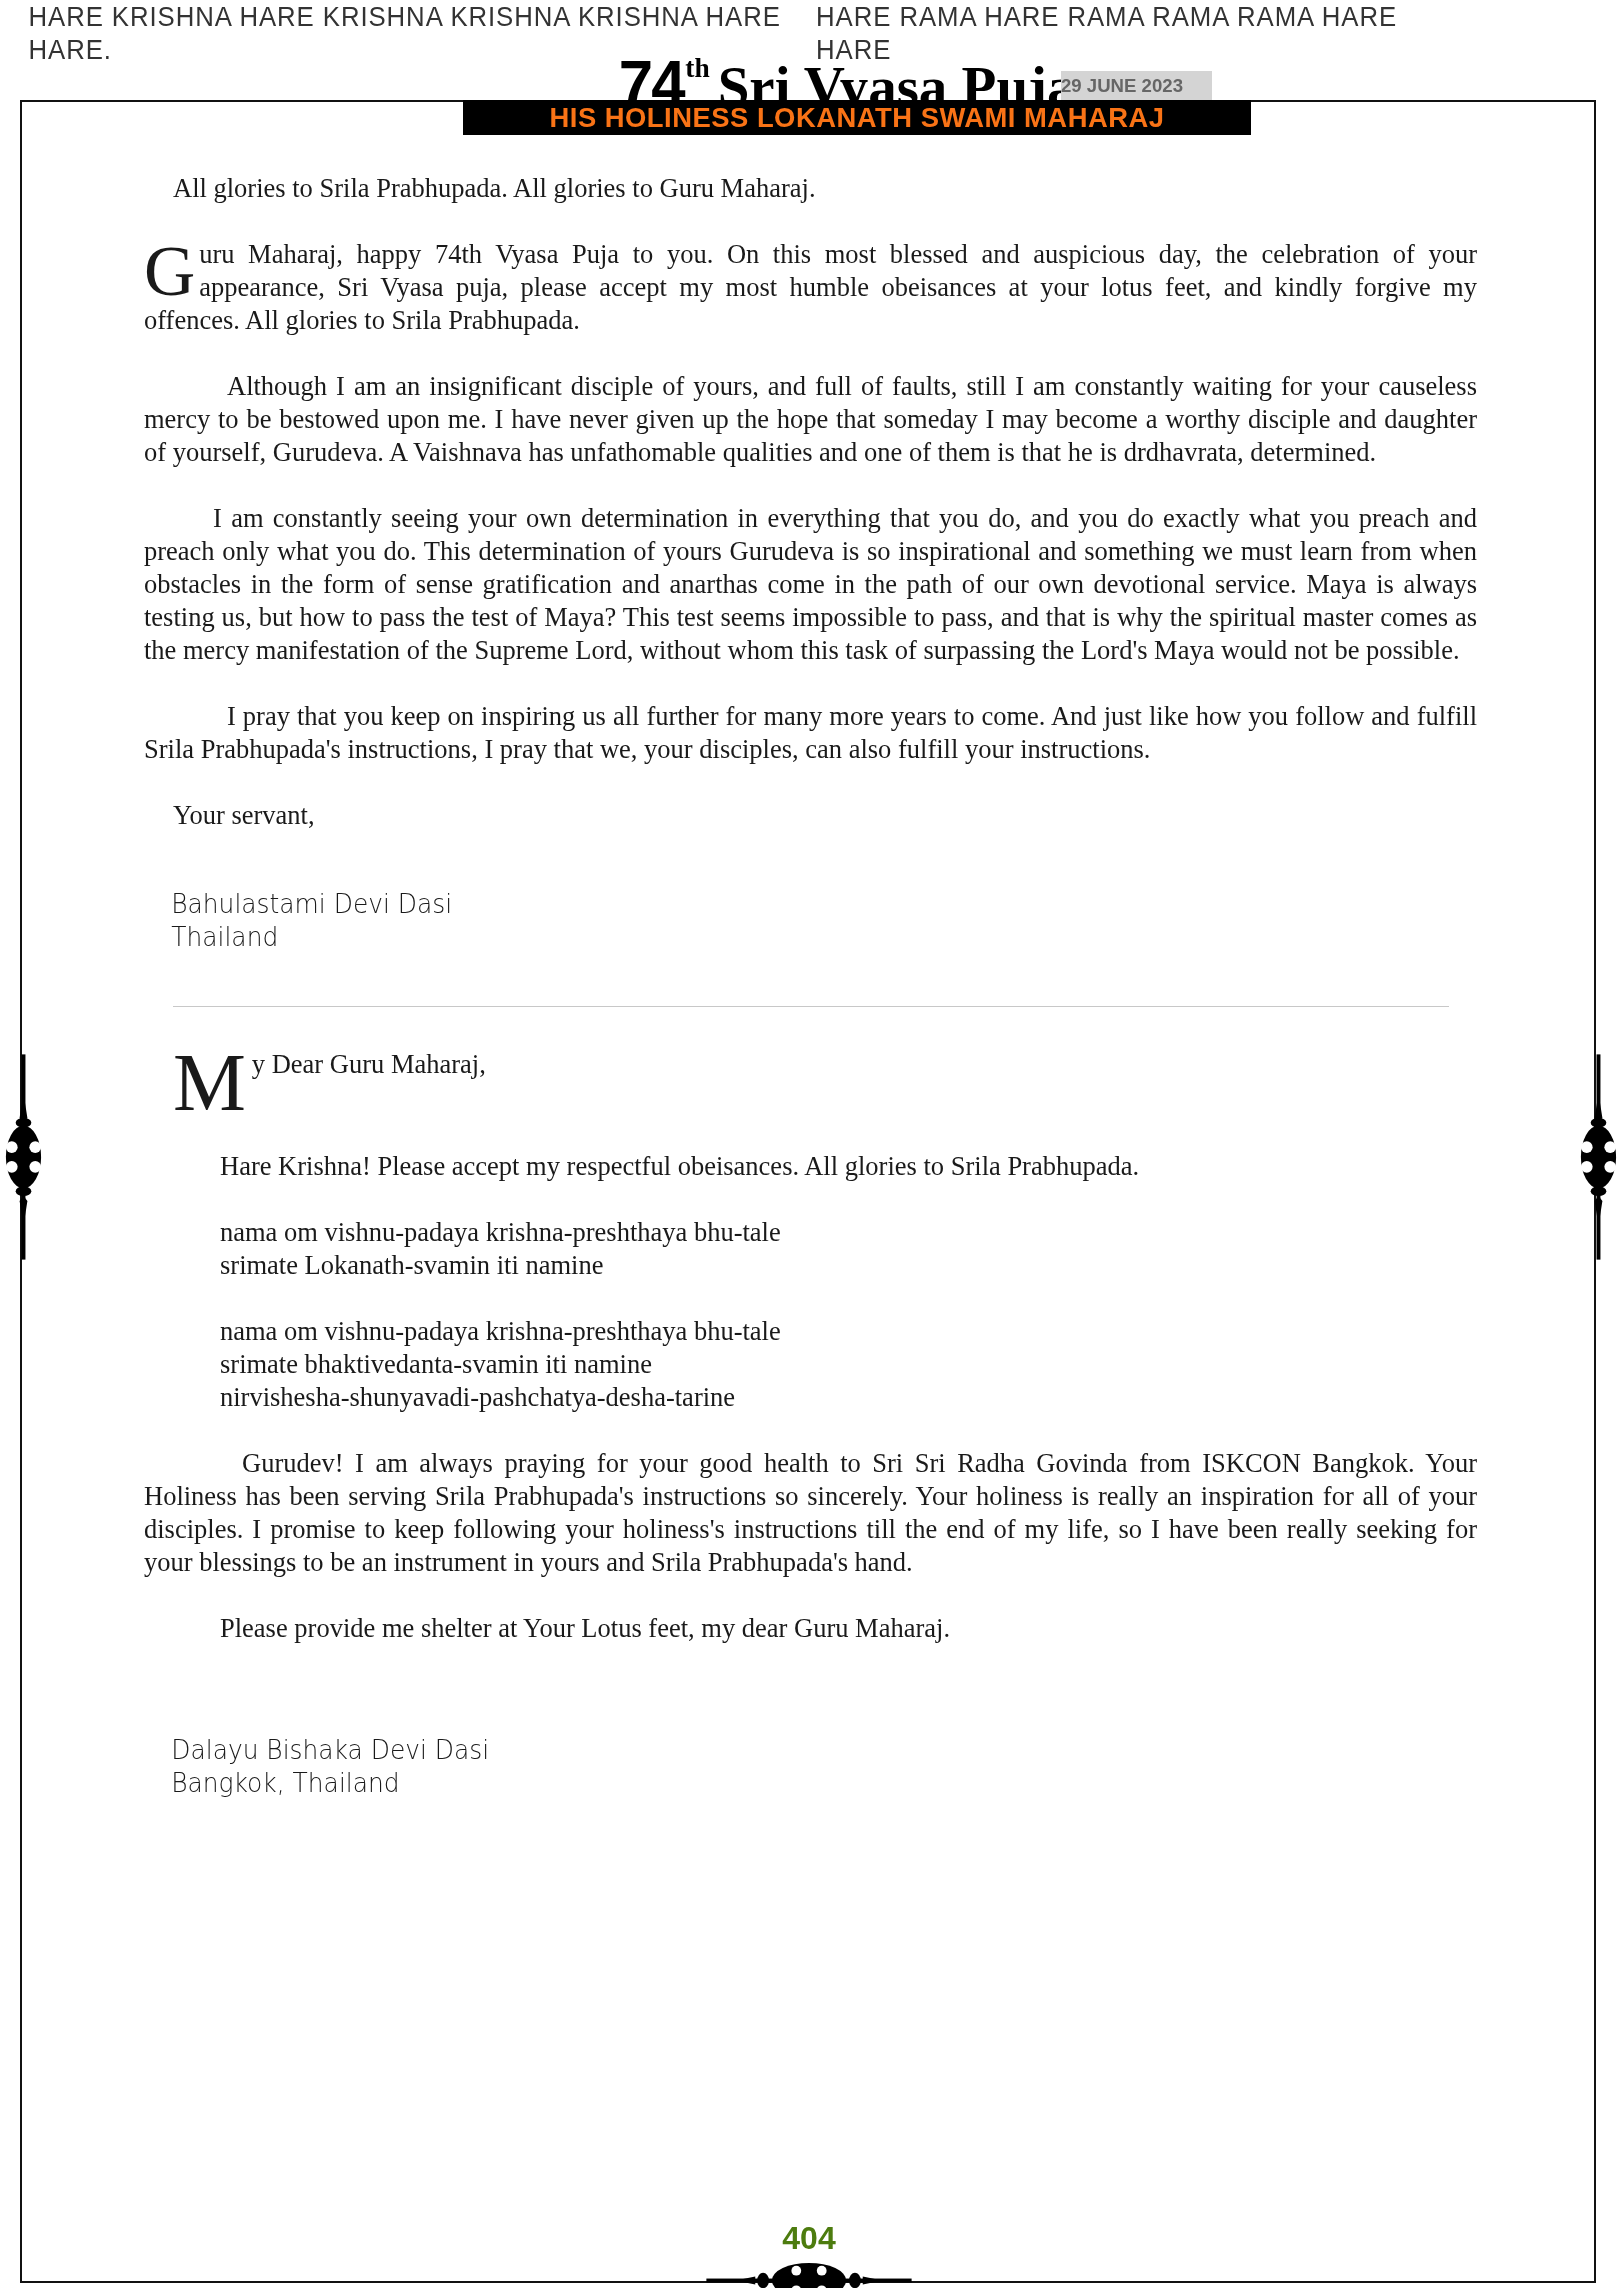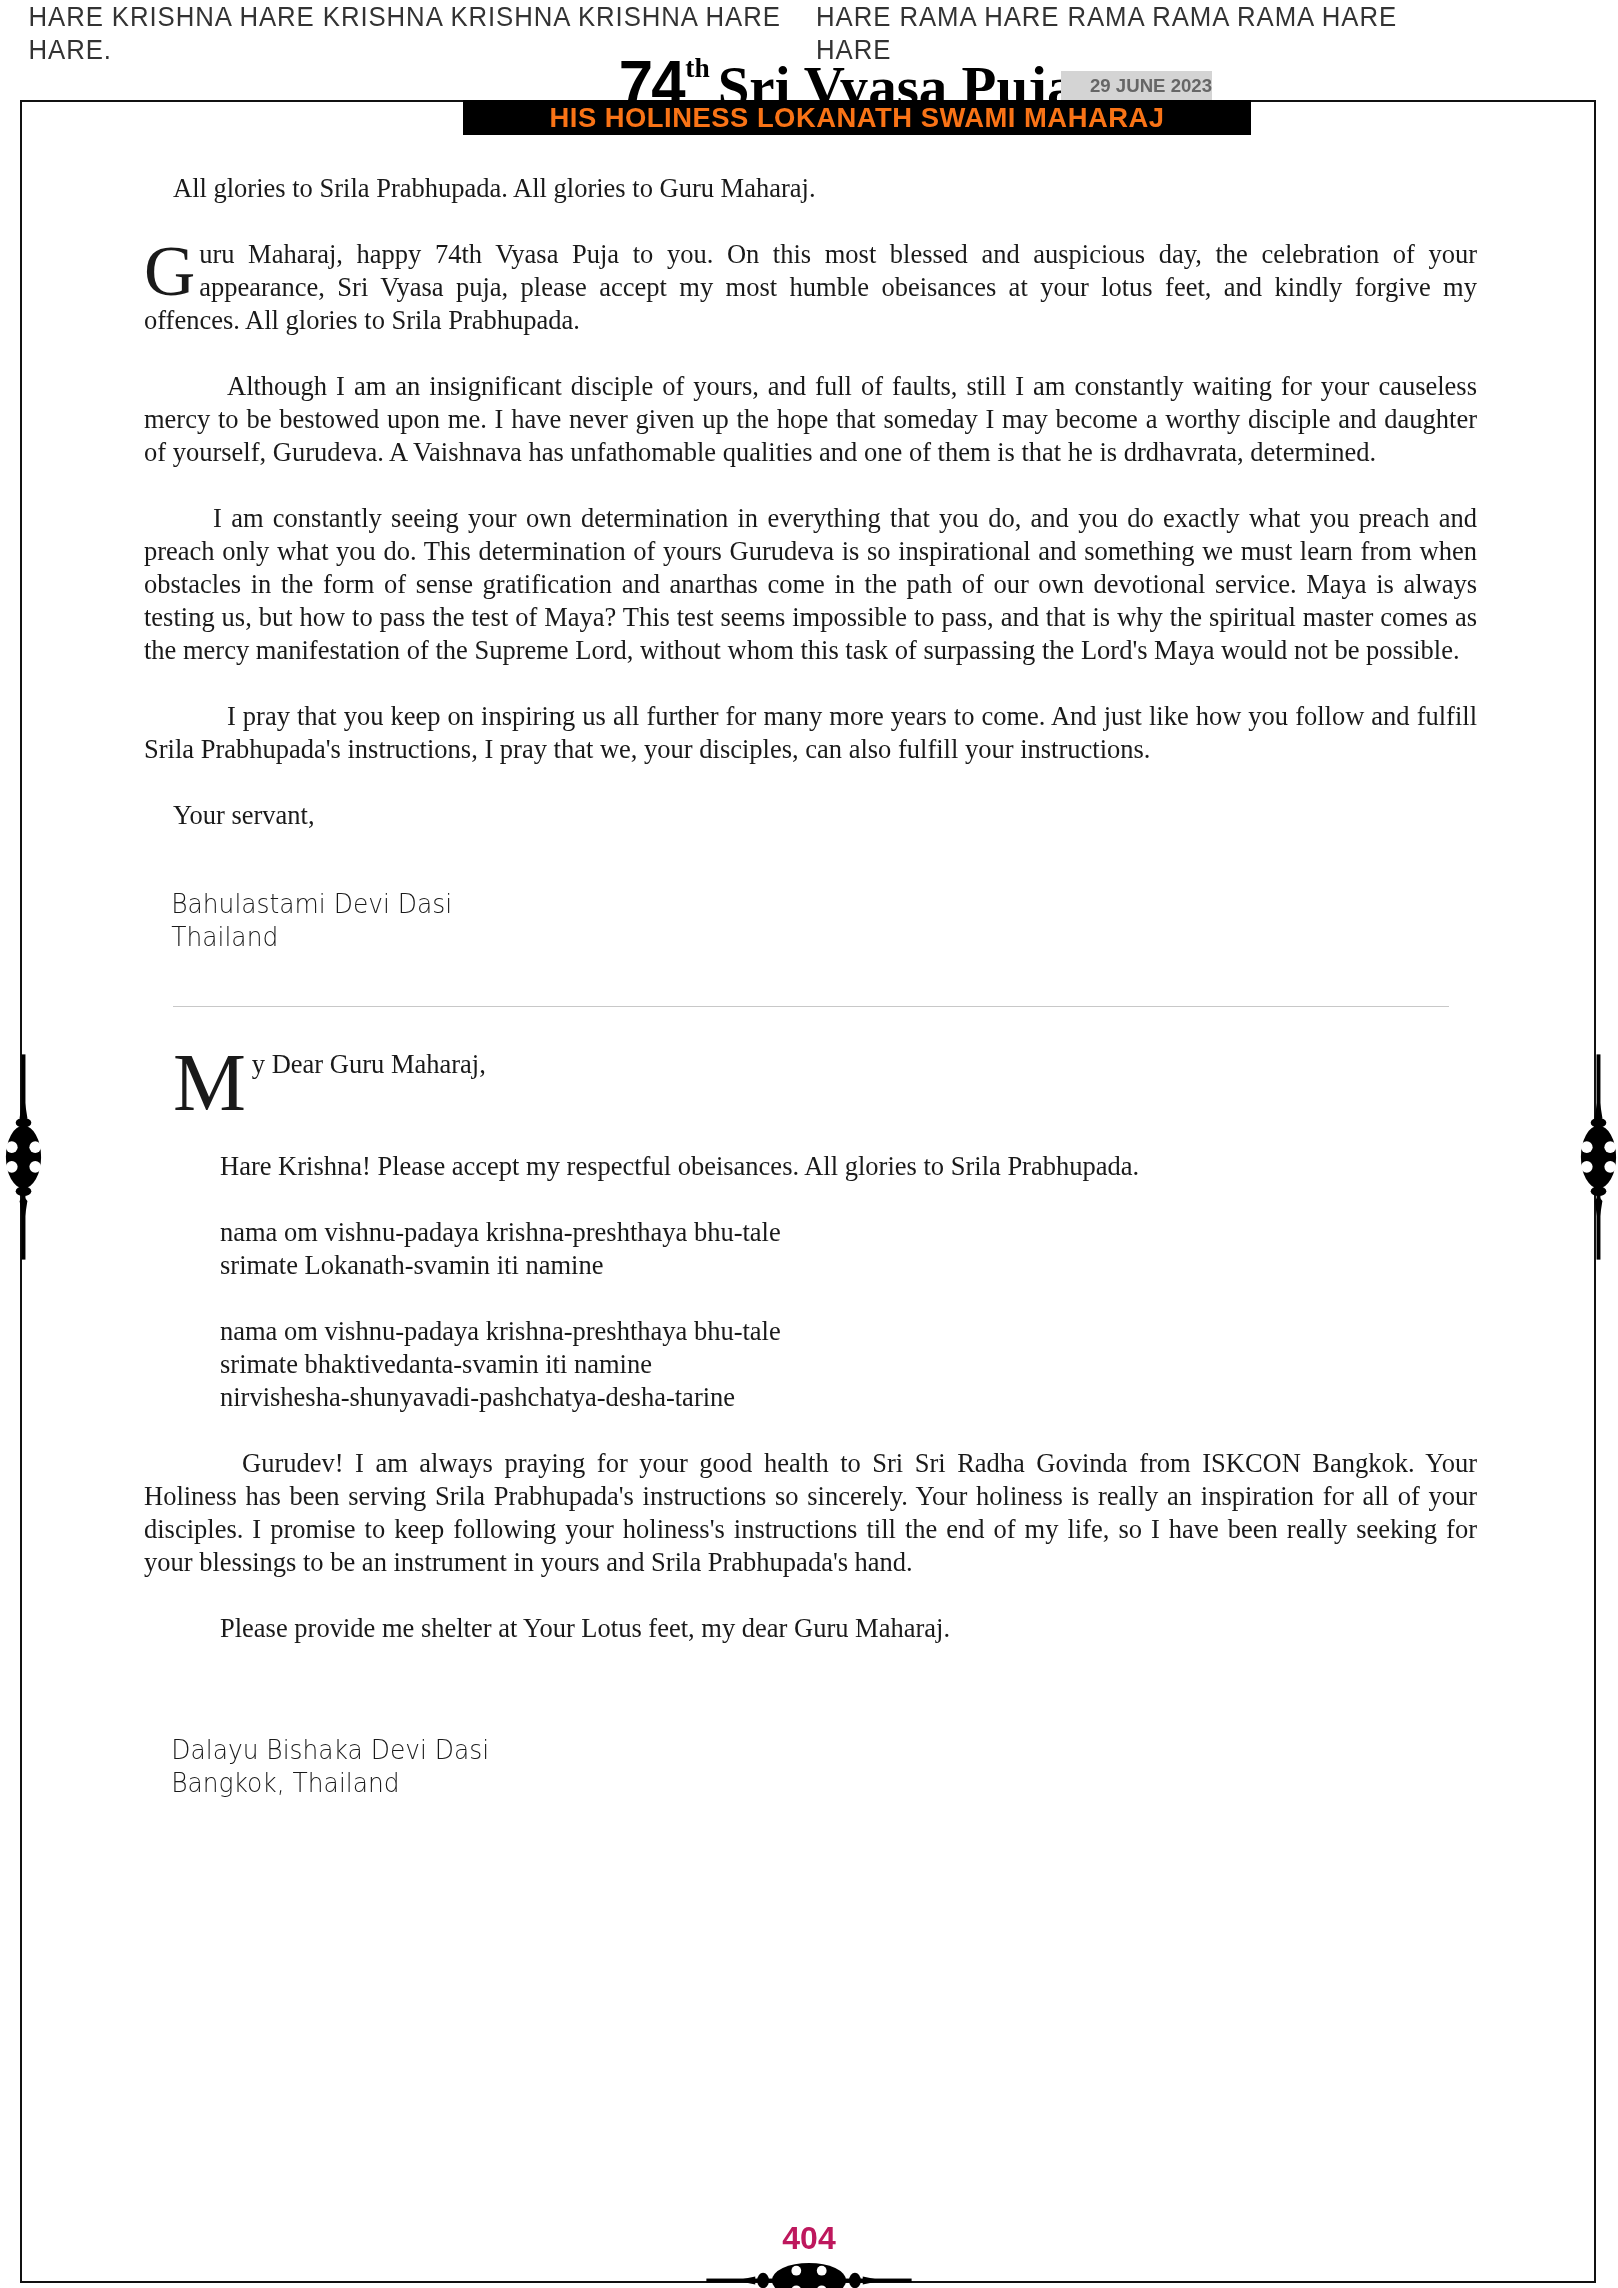--- a/index.html
+++ b/index.html
@@ -4,38 +4,38 @@
 <style>
   html, body { margin: 0; padding: 0; background: #ffffff; }
   body { width: 1618px; height: 2289px; position: relative; overflow: hidden; font-family: "Liberation Serif", serif; color: #1a1a1a; }
 
   .mantra { position: absolute; top: 0; left: 0; width: 1618px; height: 33px; display: flex; justify-content: space-between; padding: 0 31px; box-sizing: border-box; font-family: "Liberation Sans", sans-serif; font-size: 28px; color: #333; letter-spacing: 1px; font-weight: 300; line-height: 33px; transform: scaleX(0.92); transform-origin: left top; width: 1759px; }
 
   .frame { position: absolute; left: 19.6px; top: 100px; width: 1576px; height: 2183px; border: 2.9px solid #111; box-sizing: border-box; }
   .title { position: absolute; left: 617px; top: 39px; font-family: "Liberation Serif", serif; font-weight: bold; font-size: 57px; line-height: 59px; color: #000; white-space: nowrap; }
   .title .num { font-family: "Liberation Sans", sans-serif; font-size: 65px; letter-spacing: -2px; display: inline-block; transform: scaleX(0.95); }
   .title sup { font-size: 27.4px; vertical-align: 29px; margin-right: 8px; }
-  .date-chip { position: absolute; left: 1061px; top: 71px; width: 151px; height: 29px; background: #d4d4d4; color: #666; font-family: "Liberation Sans", sans-serif; font-weight: bold; font-size: 18.6px; line-height: 29px; text-align: right; }
+  .date-chip { position: absolute; left: 1061px; top: 71px; width: 151px; height: 29px; background: #d4d4d4; color: #666; font-family: "Liberation Sans", sans-serif; font-weight: bold; font-size: 18.6px; line-height: 29px; text-align: left; }
   .banner { position: absolute; left: 463px; top: 100px; width: 788px; height: 35px; background: #000; color: #f97316; font-family: "Liberation Sans", sans-serif; font-weight: bold; font-size: 27.4px; line-height: 35px; text-align: center; letter-spacing: 0.5px; }
 
   .content { position: absolute; left: 144px; top: 172px; width: 1333px; font-size: 26.5px; line-height: 33px; }
   .p { margin: 0; text-align: justify; }
   .gap { height: 33px; }
   .indent1 { text-indent: 83px; }
   .indent2 { text-indent: 69px; }
   .indent3 { text-indent: 98px; }
   .lead { padding-left: 29px; }
   .dropcap { float: left; font-size: 71px; line-height: 59px; margin: 3.9px 3.9px 0 0; font-family: "Liberation Serif", serif; }
   .dropcap-m { font-size: 82px; line-height: 69px; margin: 0 5.9px 0 29px; float: left; }
   .sig { font-family: "DejaVu Sans", sans-serif; font-weight: 300; font-size: 26.5px; line-height: 33px; padding-left: 29px; transform: scaleX(0.94); transform-origin: left; }
   .rule { height: 1px; background: #c8c8c8; margin-left: 29px; width: 1276px; }
   .verse { padding-left: 76px; }
   .verse div { line-height: 33px; }
 
-  .page-num { position: absolute; left: 0; width: 1618px; top: 2220px; text-align: center; font-family: "Liberation Sans", sans-serif; font-weight: bold; font-size: 32px; color: #be185d; }
+  .page-num { position: absolute; left: 0; width: 1618px; top: 2220px; text-align: center; font-family: "Liberation Sans", sans-serif; font-weight: bold; font-size: 32px; color: #4d7c0f; }
 
   .side-orn { position: absolute; top: 1054px; width: 43px; height: 206px; }
   .side-orn.left { left: 2px; }
   .side-orn.right { left: 1577px; }
   .bottom-orn { position: absolute; left: 706px; top: 2259px; width: 206px; height: 43px; }
 </style>
 </head>
 <body>
 
 <div class="mantra">

